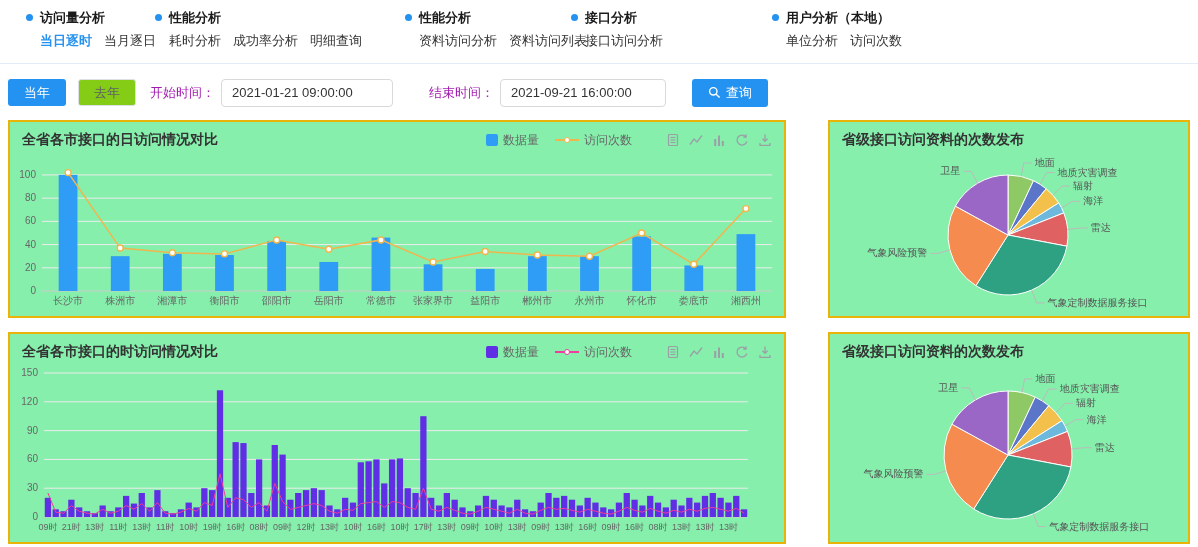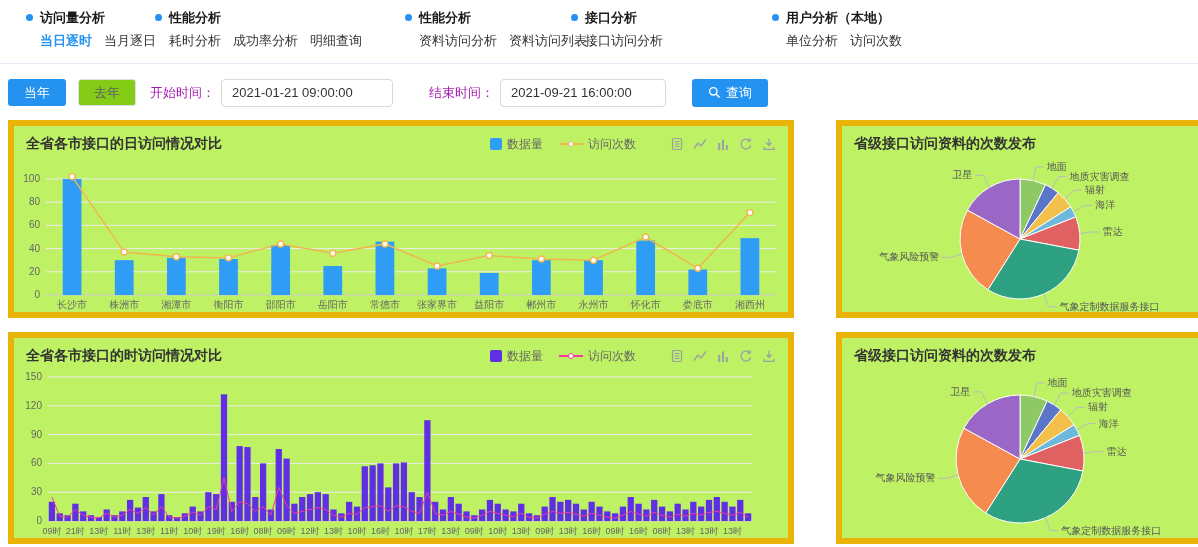--- a/index.html
+++ b/index.html
@@ -26,21 +26,21 @@
   .tb-label{margin-left:14px;color:#a21caf;}
   .time-input{width:172px;height:28px;border:1px solid #d9d9d9;border-radius:4px;
       padding:0 10px;font-size:13px;color:#333;margin-left:6px;font-family:inherit;outline:none;}
   .time-input:last-of-type{width:166px;}
   .lbl-end{margin-left:36px;}
   .btn-search{margin-left:26px;height:28px;gap:5px;}
   
   .main{display:flex;gap:26px;padding:12px 8px 0 8px;}
   .col-left{width:792px;display:flex;flex-direction:column;gap:14px;}
   .col-right{flex:1;display:flex;flex-direction:column;gap:14px;padding-left:16px;}
-  .panel{border:6px solid #eab308;background:#bef264;}
+  .panel{border:2px solid #eab308;background:#86efac;}
   .panel-head{display:flex;align-items:center;padding:9px 12px 0 12px;}
   .panel-title{font-size:14px;font-weight:bold;color:#333;white-space:nowrap;}
   .legend{display:flex;gap:16px;margin-left:auto;margin-right:34px;}
   .legend-item{display:flex;align-items:center;gap:5px;font-size:12px;color:#666;cursor:pointer;}
   .lg-sq{width:12px;height:12px;border-radius:2px;display:inline-block;background:#ccc;}
   .lg-line{width:24px;height:2px;position:relative;display:inline-block;background:#ccc;}
   .lg-dot{position:absolute;left:50%;top:50%;transform:translate(-50%,-50%);
       width:6px;height:6px;border-radius:50%;border:1.5px solid #ccc;background:#fff;}
   .tools{display:flex;gap:9px;align-items:center;}
   .tools svg{cursor:pointer;display:block;}

